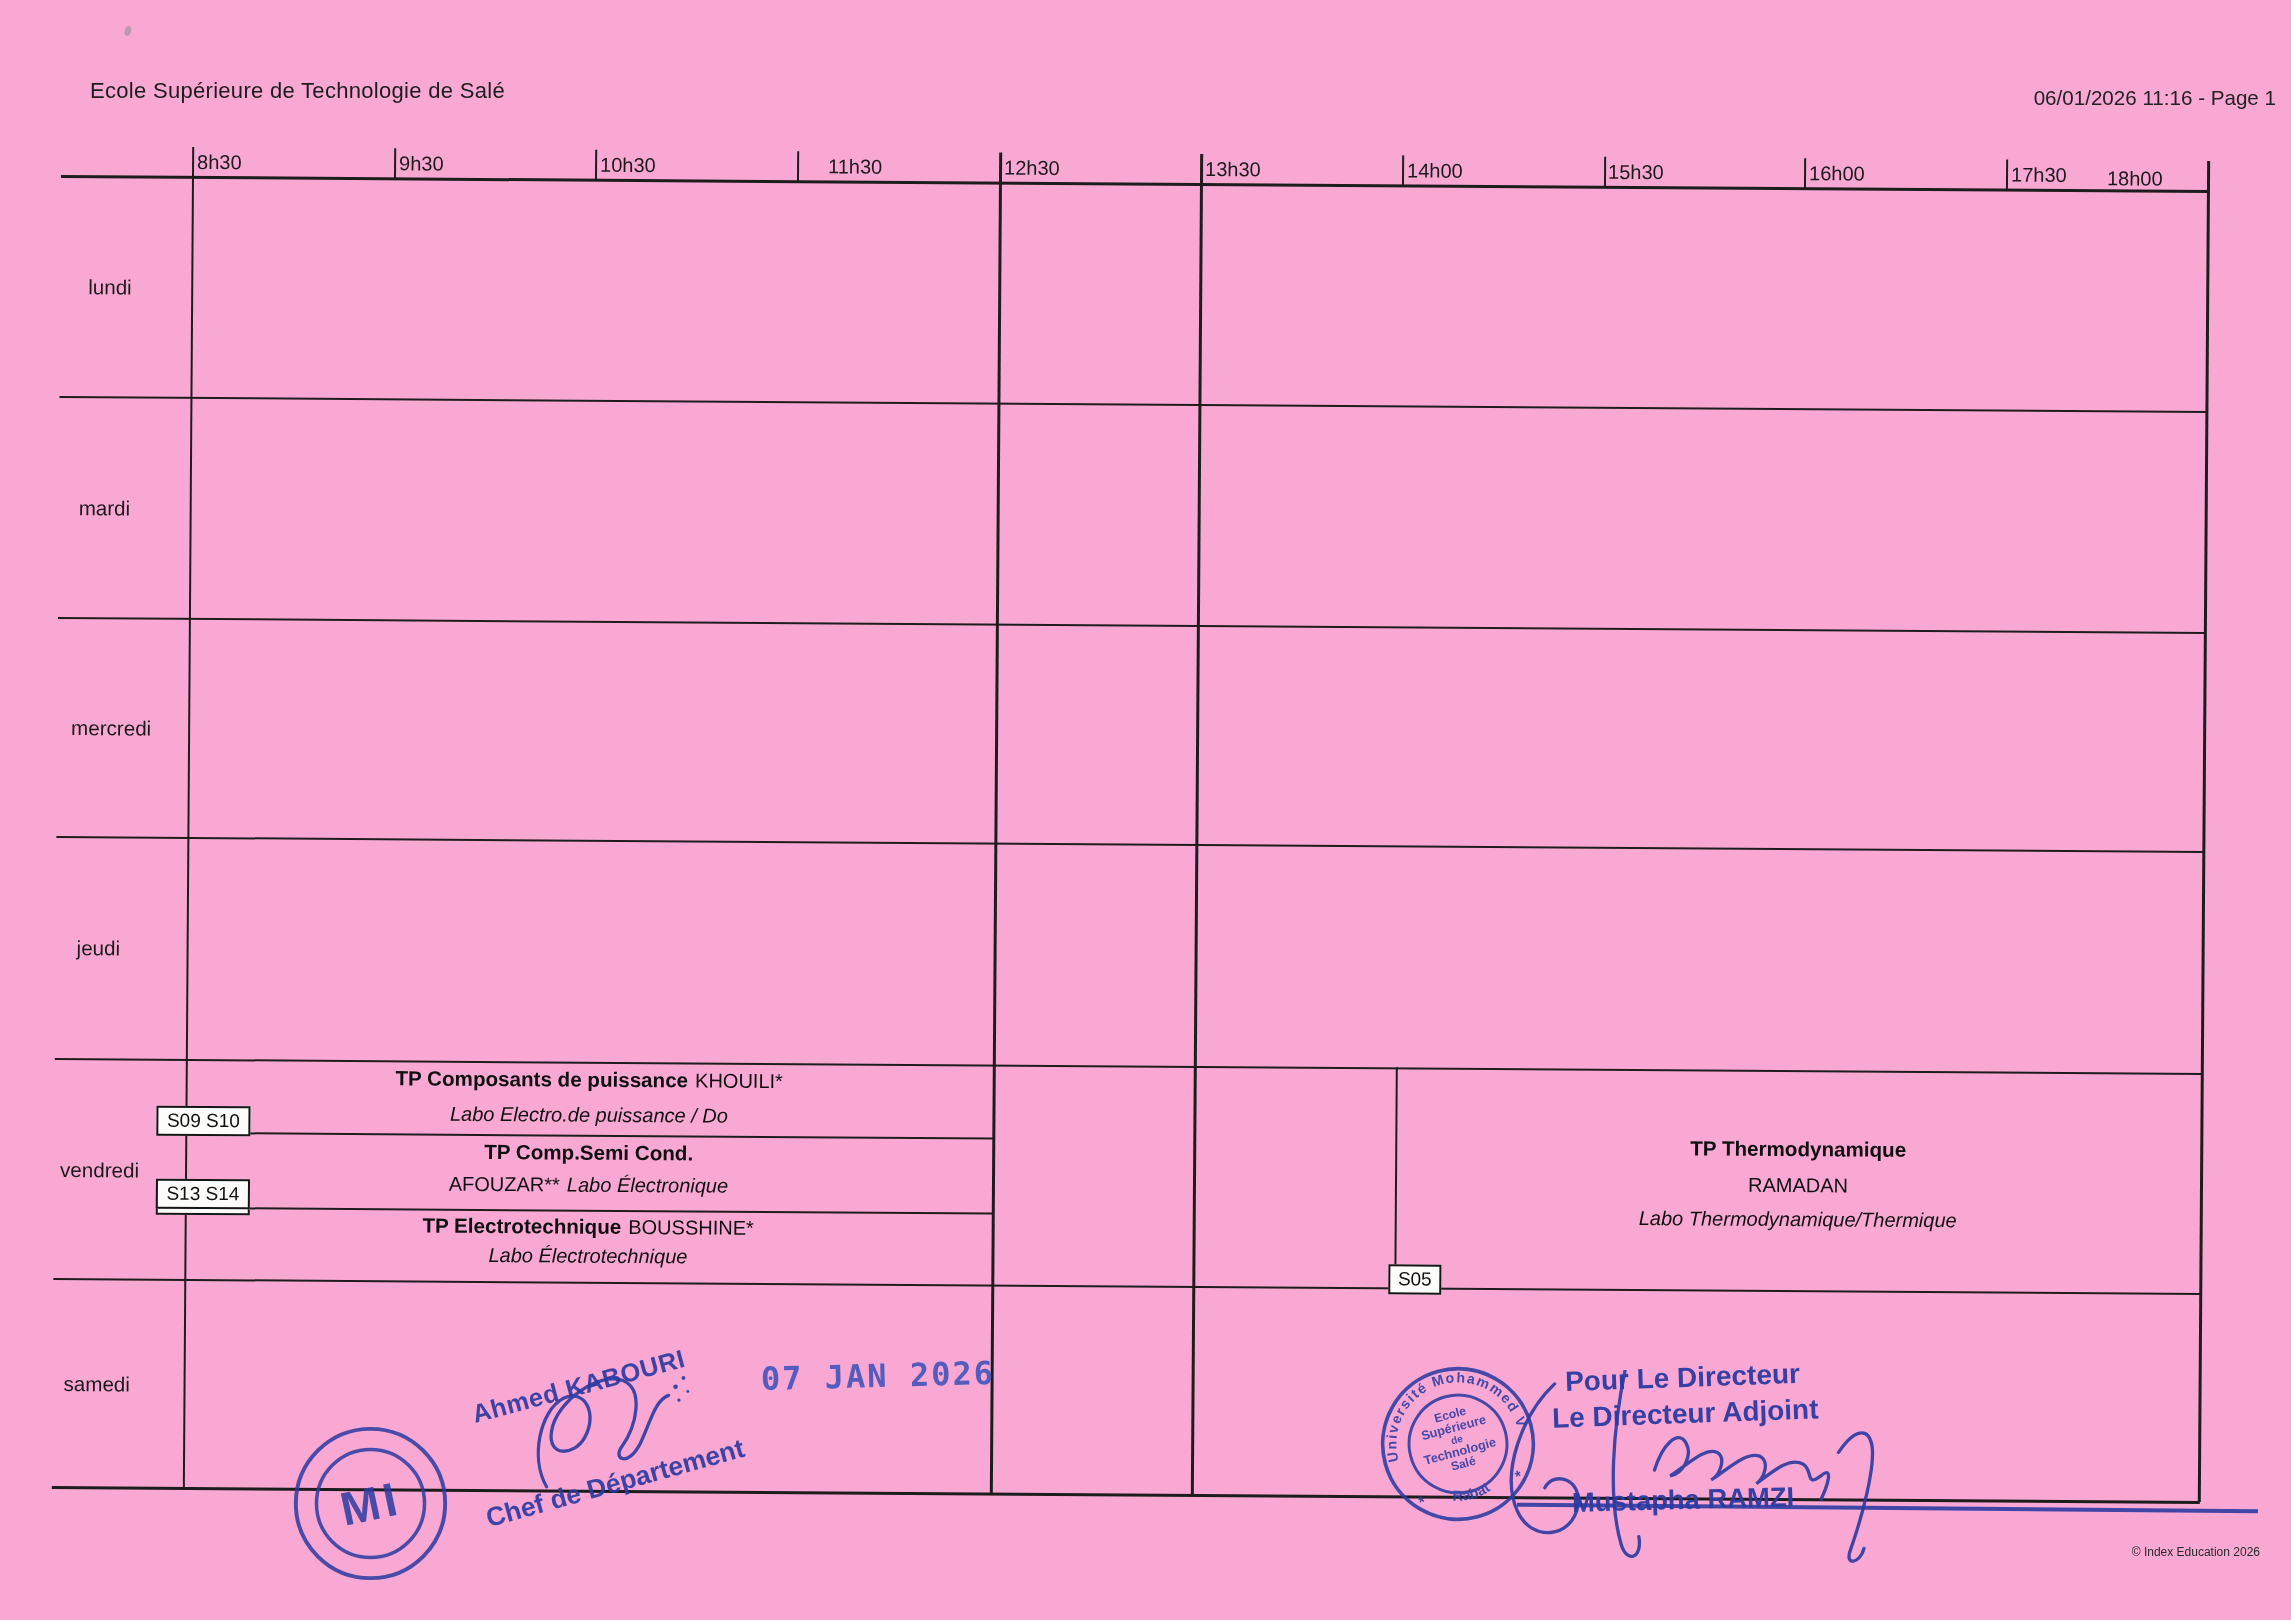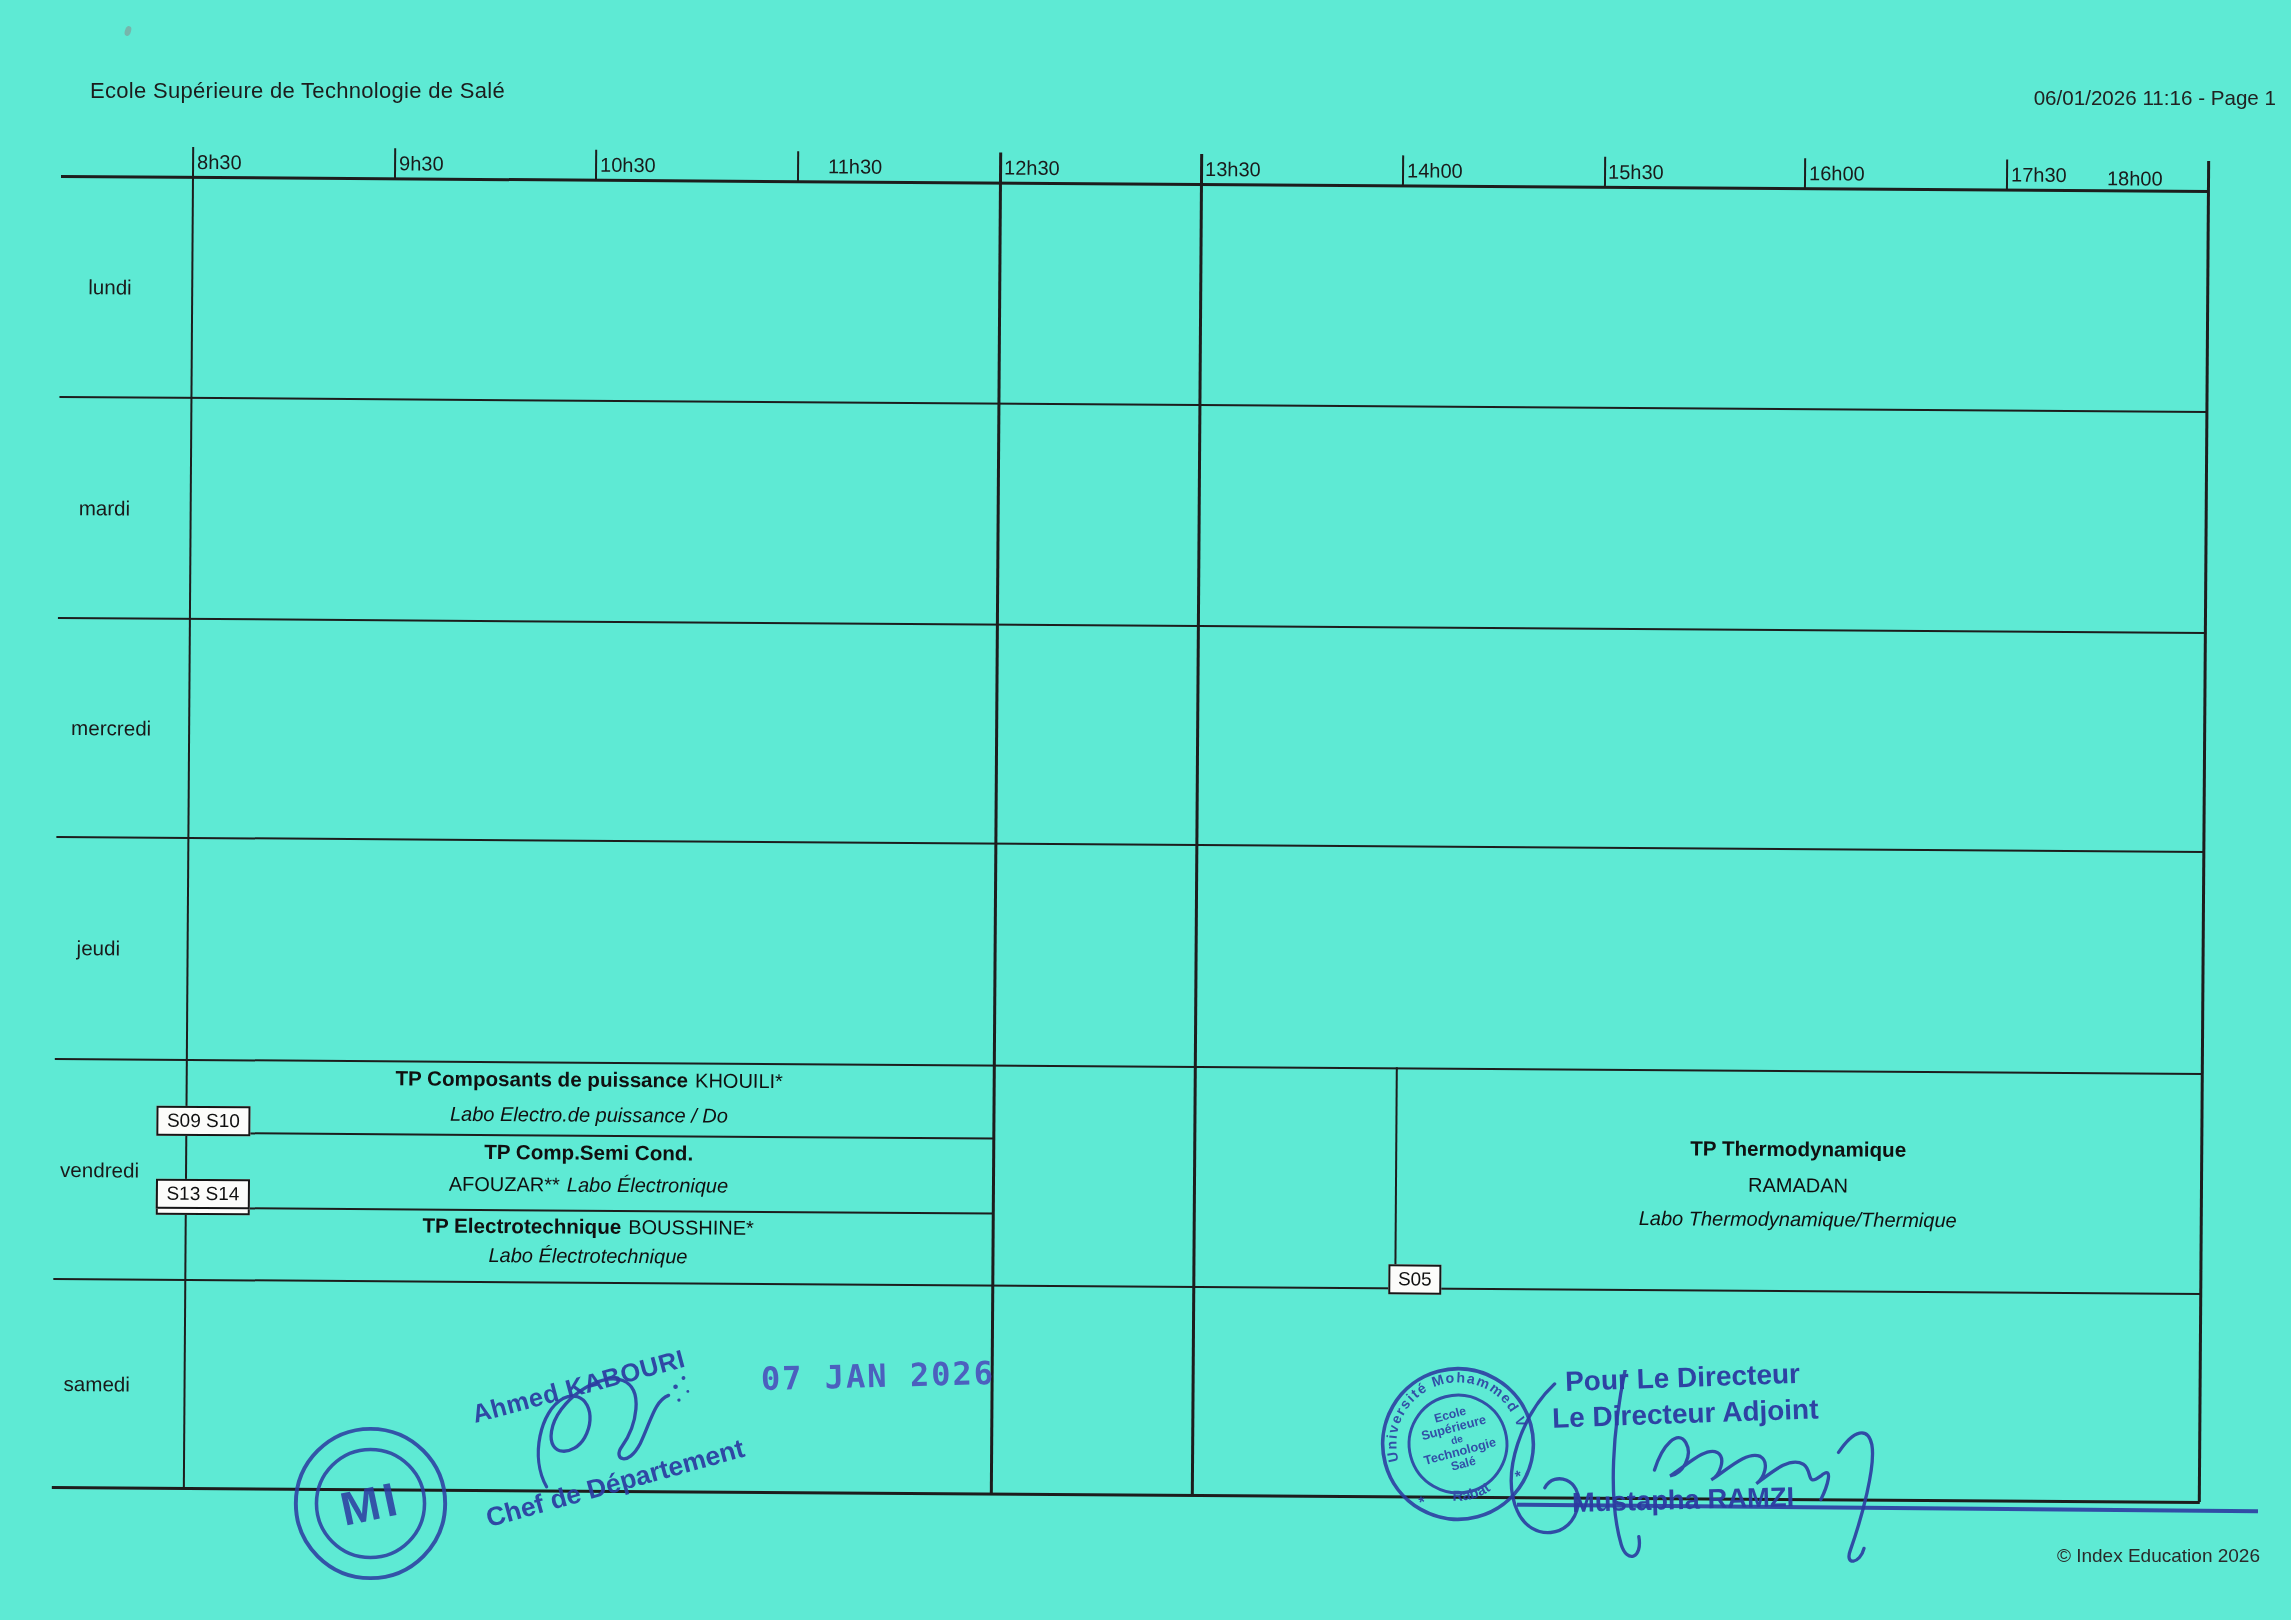--- a/index.html
+++ b/index.html
@@ -1,24 +1,24 @@
 <!DOCTYPE html>
 <html><head>
 <meta charset="utf-8">
 <style>
   html,body{margin:0;padding:0;}
   body{background:#9a9a9a;}
-  .sheet{position:relative;width:2292px;height:1620px;background:#5eead4;overflow:hidden;
+  .sheet{position:relative;width:2292px;height:1620px;background:#f9a8d4;overflow:hidden;
          font-family:"Liberation Sans",sans-serif;color:#161616;}
   .abs{position:absolute;}
   
   .school{left:90px;top:78px;font-size:22px;letter-spacing:0.3px;color:#1c1c1c;}
   .doc-title{left:784px;top:106px;width:765px;text-align:center;font-size:30px;font-weight:bold;color:#121212;}
   .date-page{left:1960px;top:86px;width:316px;text-align:right;font-size:20.6px;color:#222;}
-  .copyright{left:2009px;top:1545px;width:251px;text-align:right;font-size:19px;color:#2a2a2a;}
+  .copyright{left:2009px;top:1545px;width:251px;text-align:right;font-size:12px;color:#2a2a2a;}
   .speck{left:125px;top:25.5px;width:5.9px;height:9.8px;background:#8a8a8a;opacity:.55;border-radius:50%;transform:rotate(20deg);}
   
   .grid{position:absolute;left:0;top:0;width:100%;height:100%;transform:rotate(0.4deg);transform-origin:61px 176px;}
   .hline{position:absolute;background:#1d1d1d;height:2px;}
   .vline{position:absolute;background:#1d1d1d;width:2px;}
   .timelbl{position:absolute;top:150px;font-size:20px;color:#1a1a1a;}
   .daylbl{position:absolute;font-size:20.6px;color:#1a1a1a;}
   .evline{position:absolute;left:192px;width:807px;text-align:center;font-size:20px;color:#101010;}
   .evline b{font-size:20.6px;}
   .thermo{left:1402px;width:806px;}

